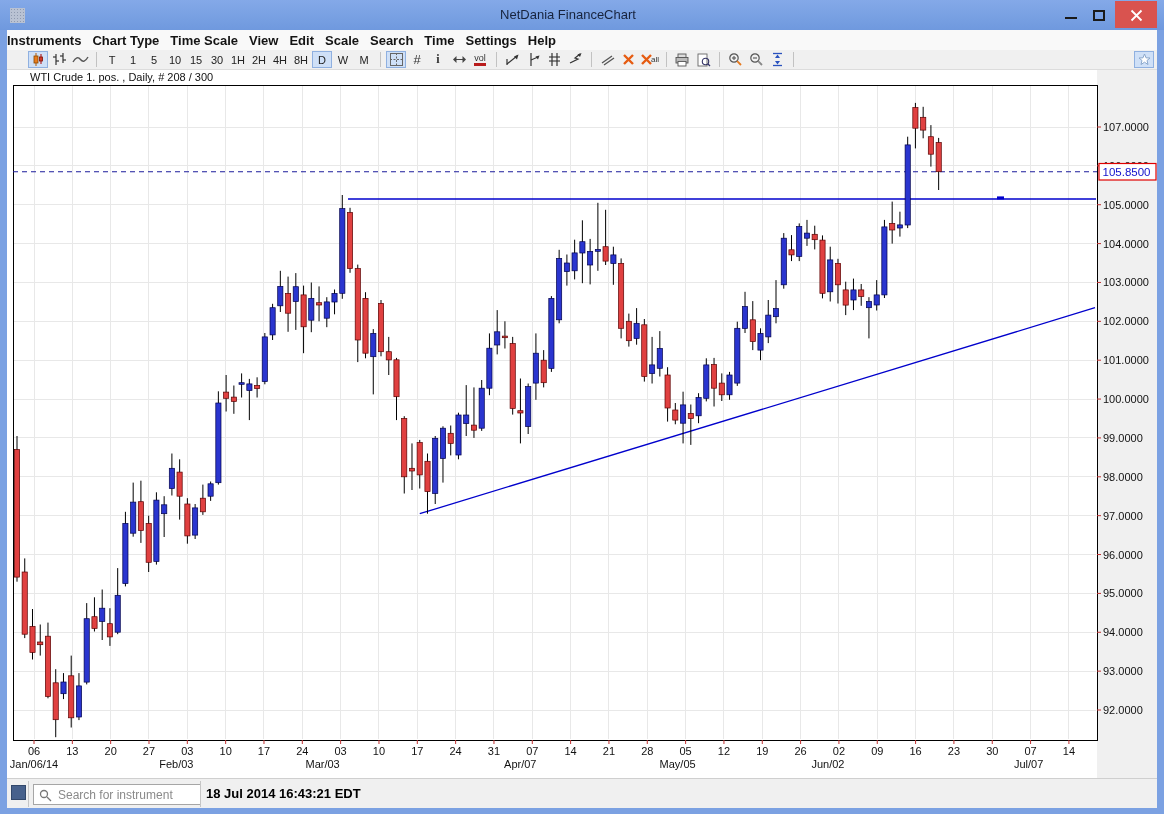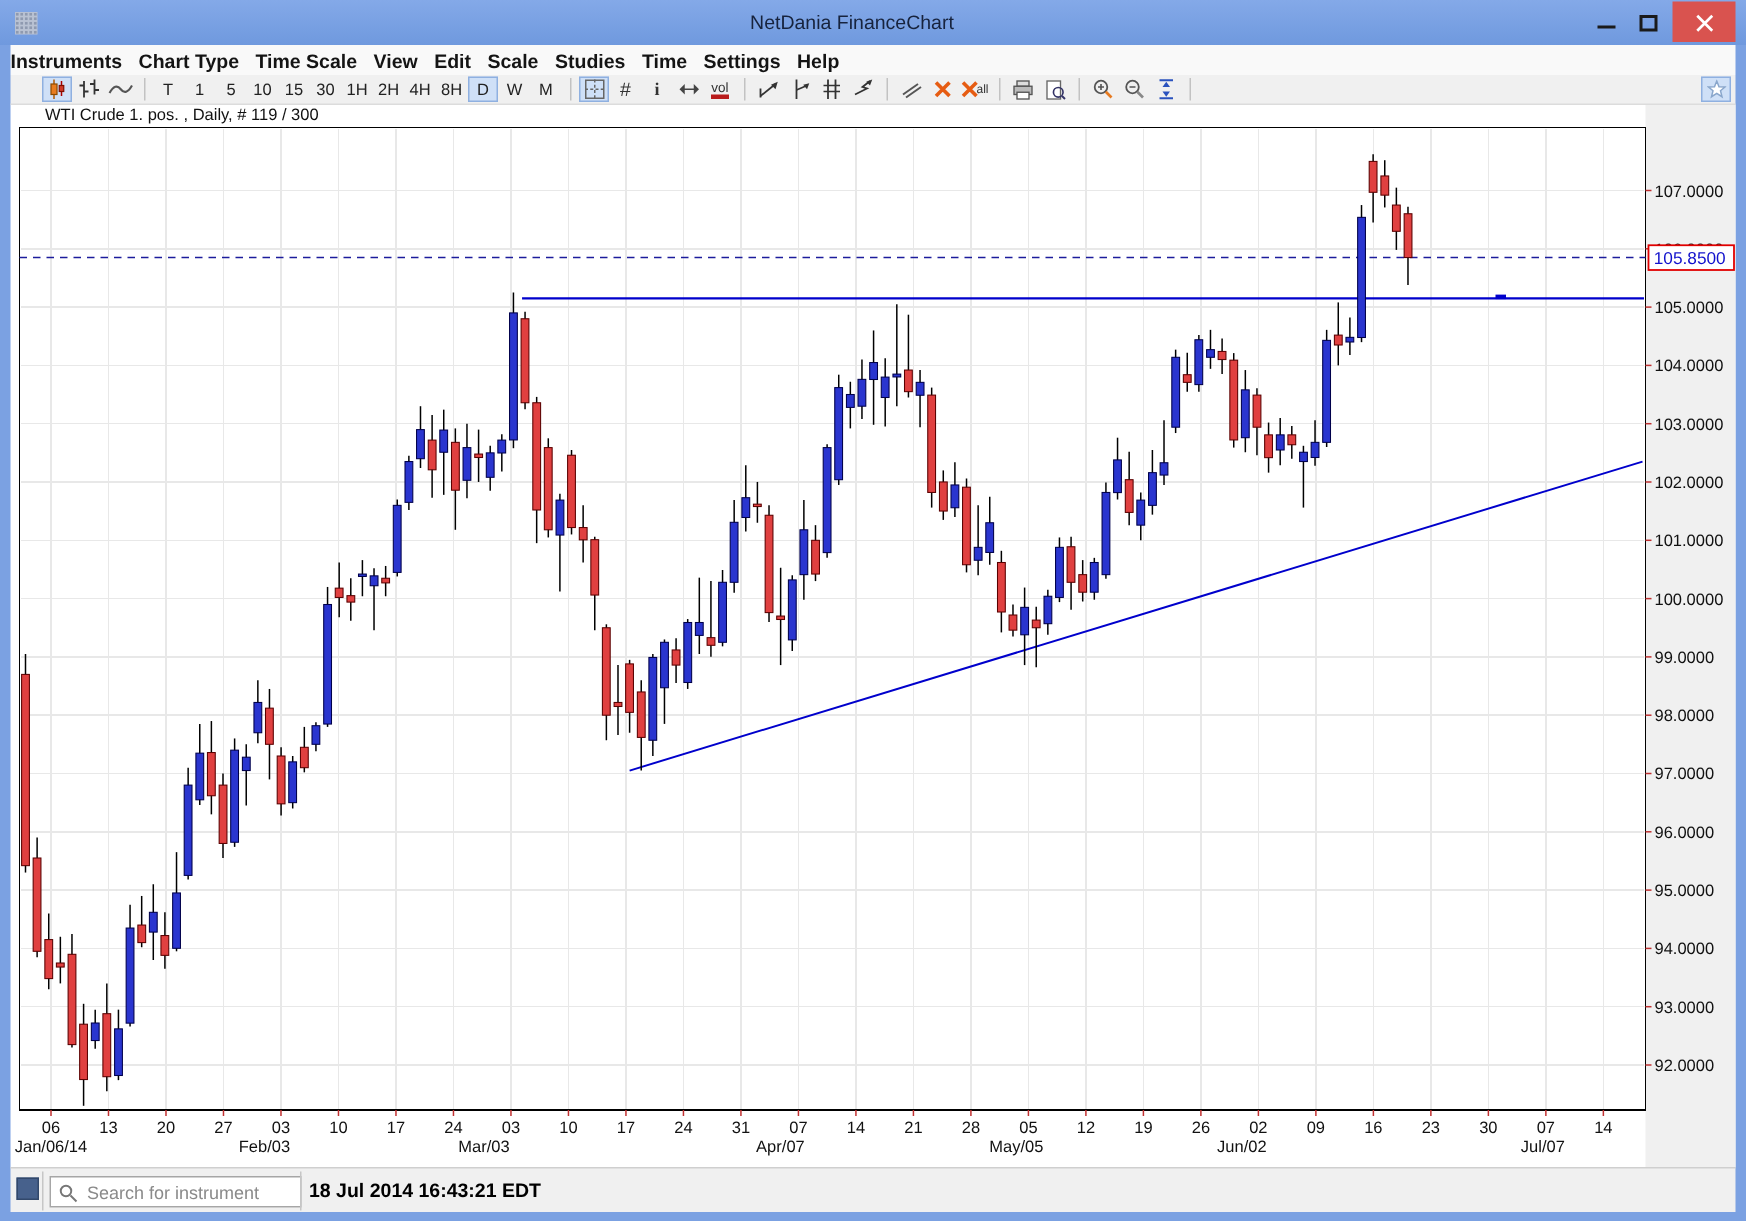--- a/index.html
+++ b/index.html
@@ -53,21 +53,21 @@
   </div>
 </div>
 
 <div class="menubar" id="menubar">
     <div class="menu-item">Instruments</div>
     <div class="menu-item">Chart Type</div>
     <div class="menu-item">Time Scale</div>
     <div class="menu-item">View</div>
     <div class="menu-item">Edit</div>
     <div class="menu-item">Scale</div>
-    <div class="menu-item">Studies</div>
+    <div class="menu-item">Search</div>
     <div class="menu-item">Time</div>
     <div class="menu-item">Settings</div>
     <div class="menu-item">Help</div>
   </div>
 
 <div class="toolbar" id="toolbar">
     <span class="tb-btn sel">
       <svg width="15" height="15" viewBox="0 0 15 15">
         <line x1="5" y1="1" x2="5" y2="14" stroke="#b35a00" stroke-width="1"></line>
         <rect x="3" y="4" width="4" height="7" fill="#e87c1e" stroke="#8a4a00" stroke-width="0.8"></rect>
@@ -217,21 +217,21 @@
     <span class="tb-sep"></span>
     <span class="tb-spring"></span>
     <span class="tb-btn" style="background: rgb(207, 224, 247); border: 1px solid rgb(143, 176, 224); margin-right: 3px;">
       <svg width="13" height="13" viewBox="0 0 13 13">
         <path d="M6.5 1 L8 4.8 L12 5 L9 7.5 L10 11.5 L6.5 9.2 L3 11.5 L4 7.5 L1 5 L5 4.8 Z" fill="#fff" stroke="#8aa7cc" stroke-width="1"></path>
       </svg>
     </span>
   </div>
 
 <div class="chart-bg"></div>
-<div class="chart-label">WTI Crude 1. pos. , Daily, # 119 / 300</div>
+<div class="chart-label">WTI Crude 1. pos. , Daily, # 208 / 300</div>
 <svg id="chart-svg" width="1164" height="814">
     <rect x="1097" y="70" width="60" height="708" fill="#f0f0f0"></rect>
     <rect x="13" y="85" width="1084" height="655" fill="#fff"></rect>
     <g stroke="#e8e8e8" stroke-width="1" shape-rendering="crispEdges">
       <line x1="34" y1="86" x2="34" y2="739"></line>
       <line x1="72.33" y1="86" x2="72.33" y2="739"></line>
       <line x1="110.66" y1="86" x2="110.66" y2="739"></line>
       <line x1="148.99" y1="86" x2="148.99" y2="739"></line>
       <line x1="187.32" y1="86" x2="187.32" y2="739"></line>
       <line x1="225.64999999999998" y1="86" x2="225.64999999999998" y2="739"></line>

